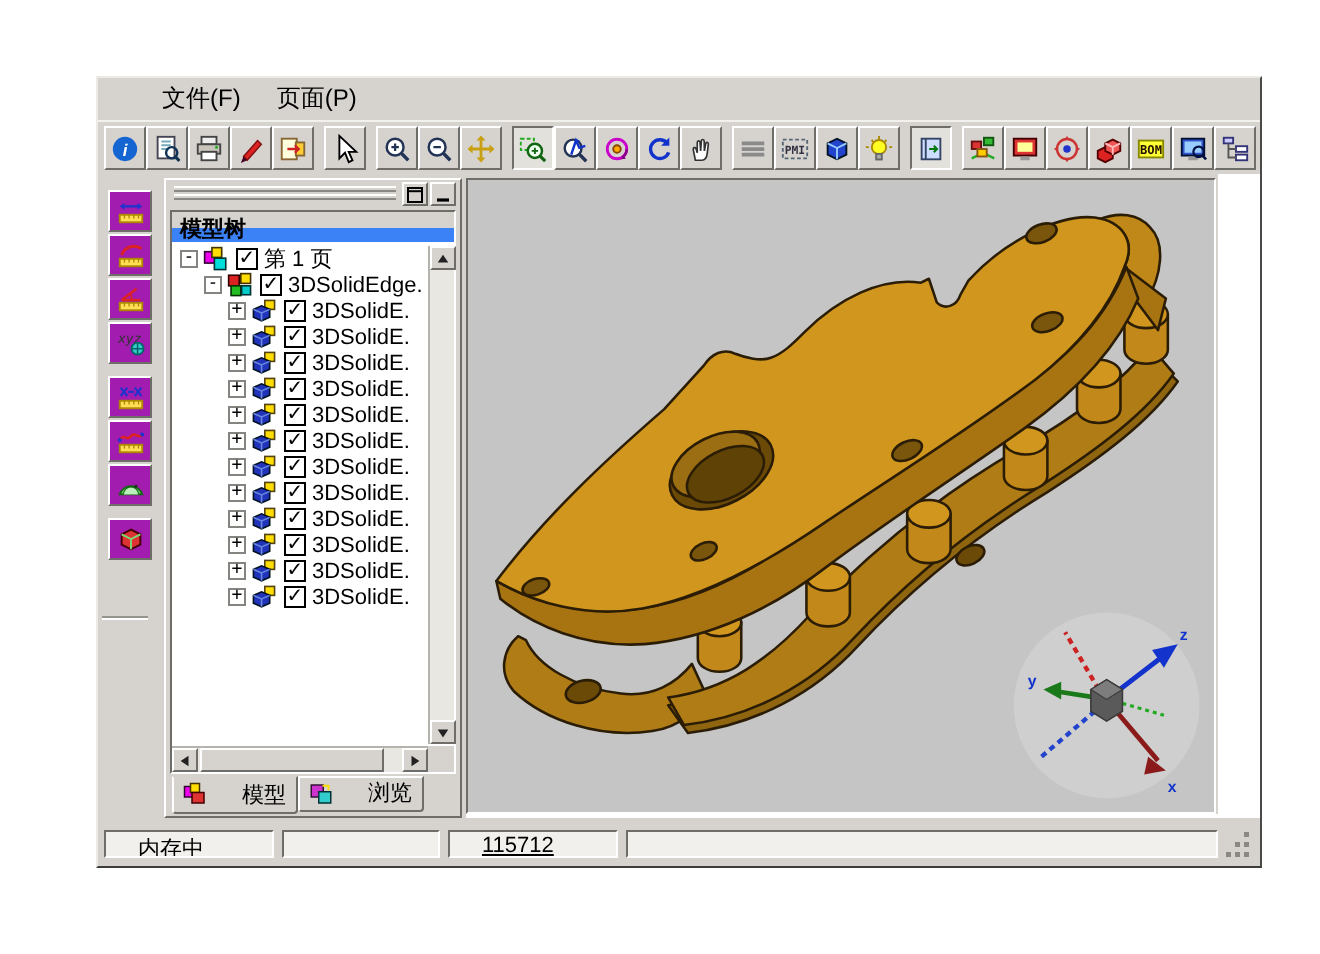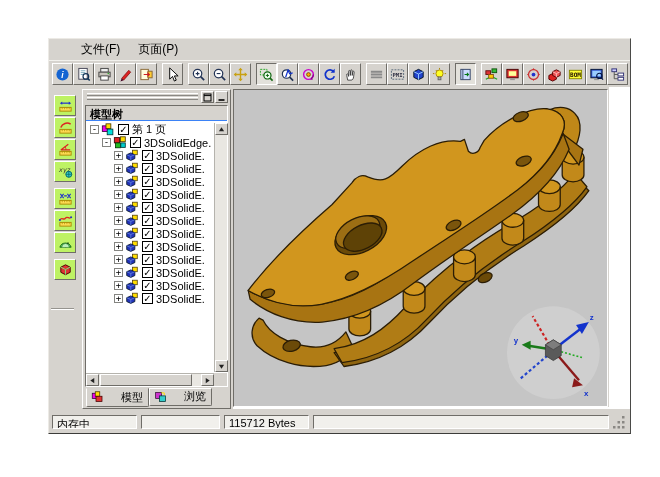--- a/index.html
+++ b/index.html
@@ -22,40 +22,40 @@
   .tb-btn svg { width:15px; height:15px; }
   .tb-btn.pressed { border-color:#6f6d68 #ffffff #ffffff #6f6d68; background:#e3e1db; }
   .tb-sep { width:5px; height:22px; flex:0 0 auto; }
 
   
   .main { position:absolute; top:48px; bottom:24px; left:0; right:0; }
 
   
   .side-toolbar { position:absolute; left:4px; top:8px; width:25px; bottom:0; }
   .sb-btn { width:22px; height:21px; margin:0 0 1px 1px; display:flex; align-items:center; justify-content:center;
-            background:#bef264; border:1px solid; border-color:#ffffff #6f6d68 #6f6d68 #ffffff; }
+            background:#a21caf; border:1px solid; border-color:#ffffff #6f6d68 #6f6d68 #ffffff; }
   .sb-btn svg { width:15px; height:15px; }
   .sb-gap { height:5px; }
   .side-sep { position:absolute; left:2px; top:221px; width:23px;
               border-top:1px solid #96948f; border-bottom:1px solid #ffffff; }
 
   
   .tree-panel { position:absolute; left:33px; top:2px; width:149px; bottom:0; background:#D6D3CE;
                 border:1px solid; border-color:#ffffff #6f6d68 #6f6d68 #ffffff; }
   .panel-header { position:relative; height:14px; }
   .gripper { position:absolute; left:4px; right:32px; top:3px; }
   .gripper div { height:3px; border-top:1px solid #ffffff; border-bottom:1px solid #8a8884; margin-bottom:1px; }
   .ph-btns { position:absolute; right:2px; top:1px; display:flex; gap:1px; }
   .ph-btn { width:13px; height:12px; background:#D6D3CE; border:1px solid; border-color:#ffffff #6f6d68 #6f6d68 #ffffff;
             display:flex; align-items:center; justify-content:center; }
   .ph-btn svg { width:9px; height:9px; }
 
   .treebox { position:absolute; left:2px; right:2px; top:15px; bottom:21px; background:#ffffff;
              border:1px solid; border-color:#6f6d68 #ffffff #ffffff #6f6d68; }
-  .tree-caption { height:15px; background:#D6D3CE; border-bottom:1px solid #3b82f6; font-size:11px; font-weight:bold;
+  .tree-caption { height:15px; background:#D6D3CE; border-bottom:7px solid #3b82f6; font-size:11px; font-weight:bold;
                   padding:1px 4px; color:#000; }
   .tree-items { position:absolute; left:1px; top:17px; right:14px; bottom:14px; overflow:hidden; }
   .trow { height:13px; display:flex; align-items:center; font-size:11px; white-space:nowrap; }
   .trow.lv0 { padding-left:3px; } .trow.lv1 { padding-left:15px; } .trow.lv2 { padding-left:27px; }
   .expander { width:9px; height:9px; border:1px solid #848480; background:#fff; font-size:9px; line-height:7px;
               text-align:center; color:#000; margin-right:2px; flex:0 0 auto; font-family:"DejaVu Sans Mono",monospace; }
   .ticon { width:15px; height:13px; margin-right:2px; flex:0 0 auto; }
   .ticon svg { width:14px; height:13px; }
   .cbox { width:11px; height:11px; border:1px solid #000; background:#fff; margin-right:3px; flex:0 0 auto;
           font-size:10px; line-height:9px; text-align:center; color:#000; }
@@ -86,21 +86,21 @@
               border:1px solid; border-color:#6f6d68 #ffffff #ffffff #6f6d68; }
   .viewport svg.scene { position:absolute; left:0; top:0; width:100%; height:100%; }
   .right-strip { position:absolute; left:560px; right:0; top:0; bottom:0; background:#ffffff; }
   .bottom-strip { position:absolute; left:184px; right:0; bottom:0; height:2px; background:#ffffff; }
 
   
   .statusbar { position:absolute; left:1px; right:1px; bottom:1px; height:21px; display:flex; align-items:center;
                gap:4px; padding:2px 2px; }
   .sbflex { display:flex; gap:4px; flex:1; align-items:center; height:17px; }
   .spanel { height:14px; background:#f1f0ec; border:1px solid; border-color:#6f6d68 #ffffff #ffffff #6f6d68;
-            font-size:11px; padding:1px 4px; color:#000; overflow:hidden; }
+            font-size:11px; padding:1px 16px; color:#000; overflow:hidden; }
   .spanel.p1 { width:85px; } .spanel.p2 { width:79px; } .spanel.p3 { width:85px;text-decoration:underline; } .spanel.p4 { flex:1; }
   .grip { width:14px; height:16px; flex:0 0 auto; }
 </style>
 </head>
 <body>
 
 <div class="app">
 
   <div class="menubar">
       <div class="menu-item">文件(F)</div>

